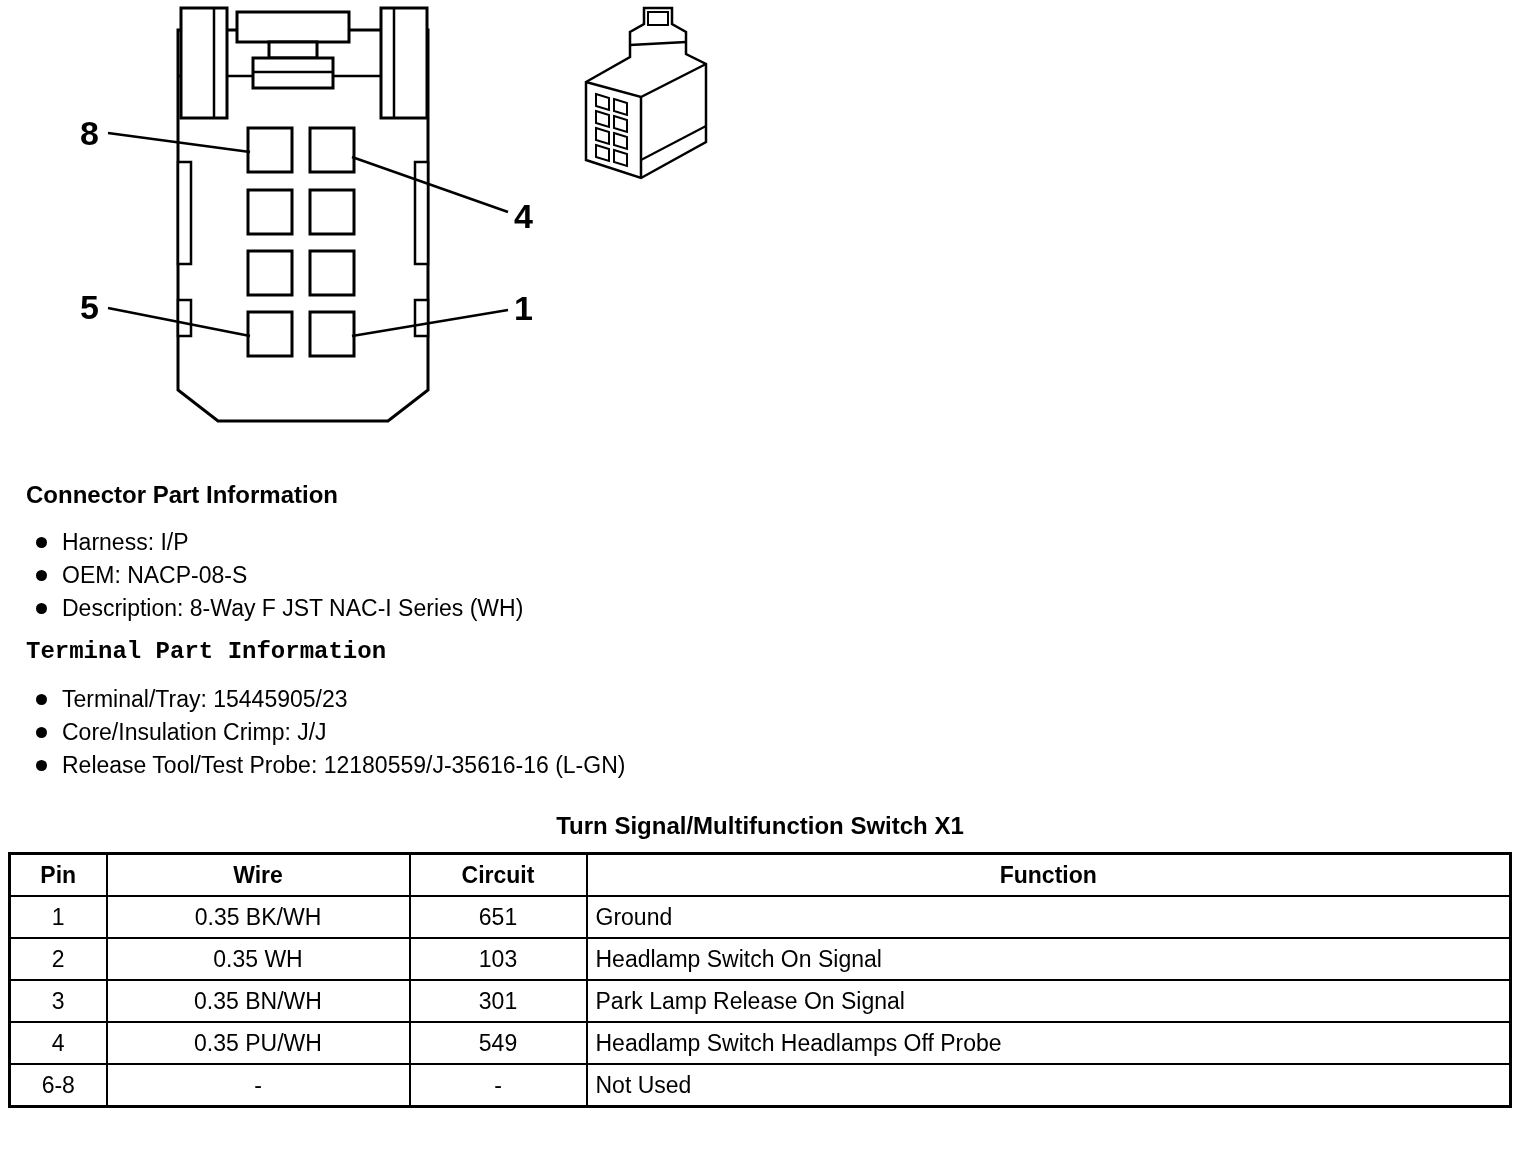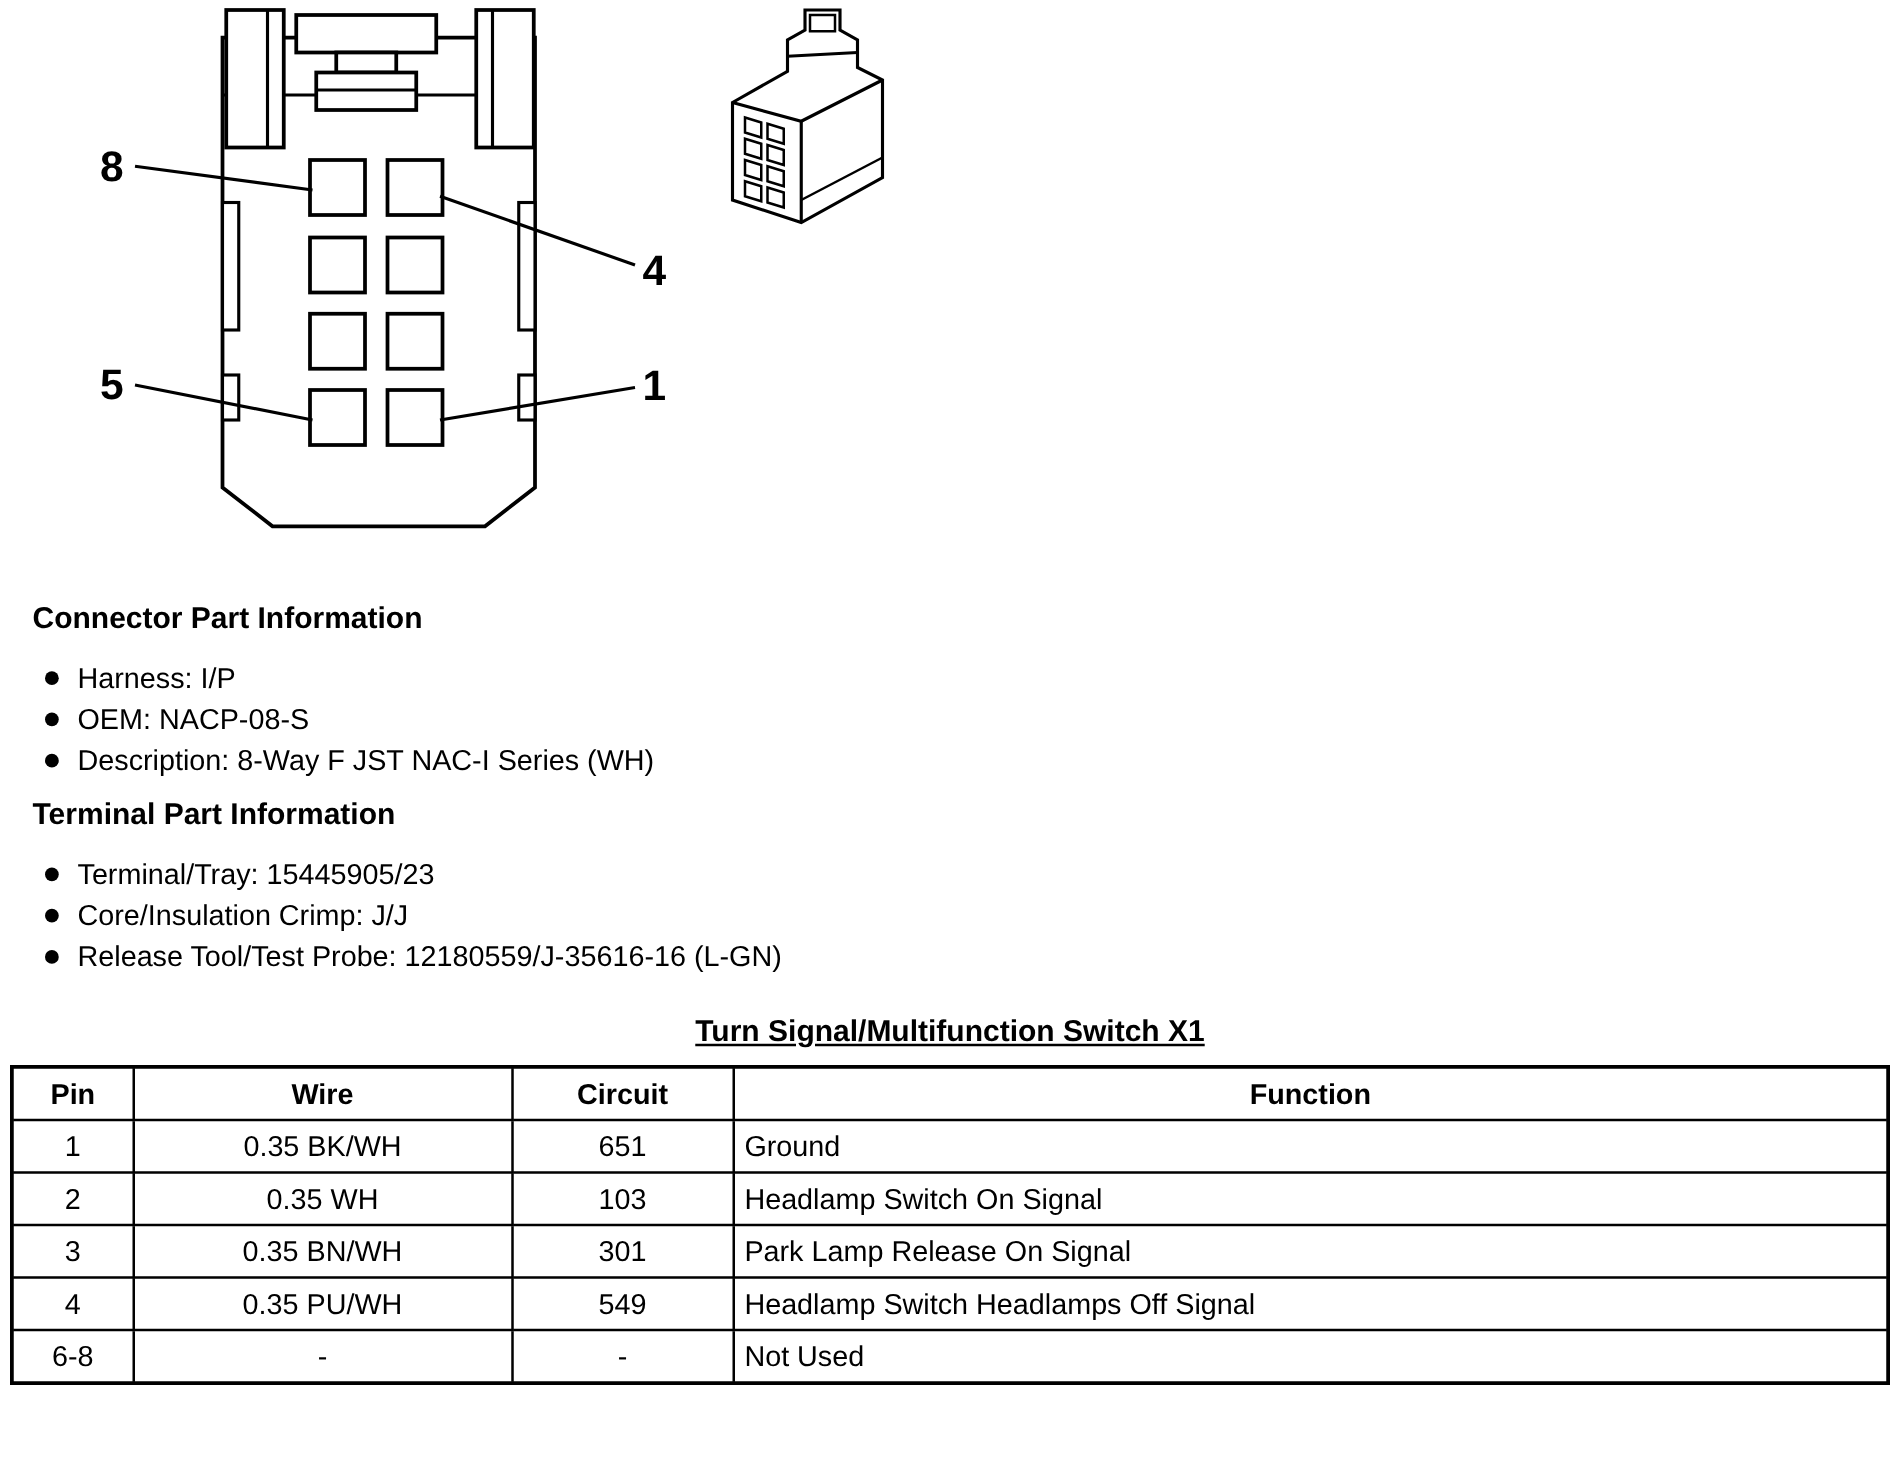--- a/index.html
+++ b/index.html
@@ -9,34 +9,33 @@
     background:#fff;color:#000;
     font-family:"Liberation Sans",sans-serif;
     overflow:hidden;
   }
   .diagram-area{width:1520px;height:452px;}
   .section-heading{
     font-size:24px;font-weight:bold;
     margin:16px;padding:0 0 0 10px;line-height:30px;
   }
   .heading-gap{margin-top:28px;}
-  .heading-gap2{margin-top:10px;}
+  .heading-gap2{margin-top:10px;font-family:Liberation Mono, monospace;}
   .bullet-list{list-style:none;margin:16px 0 12px 0;padding:0;}
   .bullet-list li{
     position:relative;padding-left:62px;
     font-size:23px;line-height:33px;
   }
   .bullet-list li .bullet{
     position:absolute;left:36px;top:11px;
     width:11px;height:11px;border-radius:50%;background:#000;
   }
   .table-title{
     text-align:center;font-size:24px;font-weight:bold;
     margin:30px 0 12px 0;
-    text-decoration:underline;
   }
   table.pinout{
     border-collapse:collapse;
     width:1504px;margin:0 8px;
     border:3px solid #000;
     font-size:23px;
     table-layout:fixed;
   }
   .pinout th,.pinout td{
     border:2px solid #000;height:40px;padding:0;
@@ -192,21 +191,21 @@
       <tr>
         <td>3</td>
         <td>0.35 BN/WH</td>
         <td>301</td>
         <td class="fn">Park Lamp Release On Signal</td>
       </tr>
       <tr>
         <td>4</td>
         <td>0.35 PU/WH</td>
         <td>549</td>
-        <td class="fn">Headlamp Switch Headlamps Off Signal</td>
+        <td class="fn">Headlamp Switch Headlamps Off Probe</td>
       </tr>
       <tr>
         <td>6-8</td>
         <td>-</td>
         <td>-</td>
         <td class="fn">Not Used</td>
       </tr>
     </tbody>
   </table>
 

